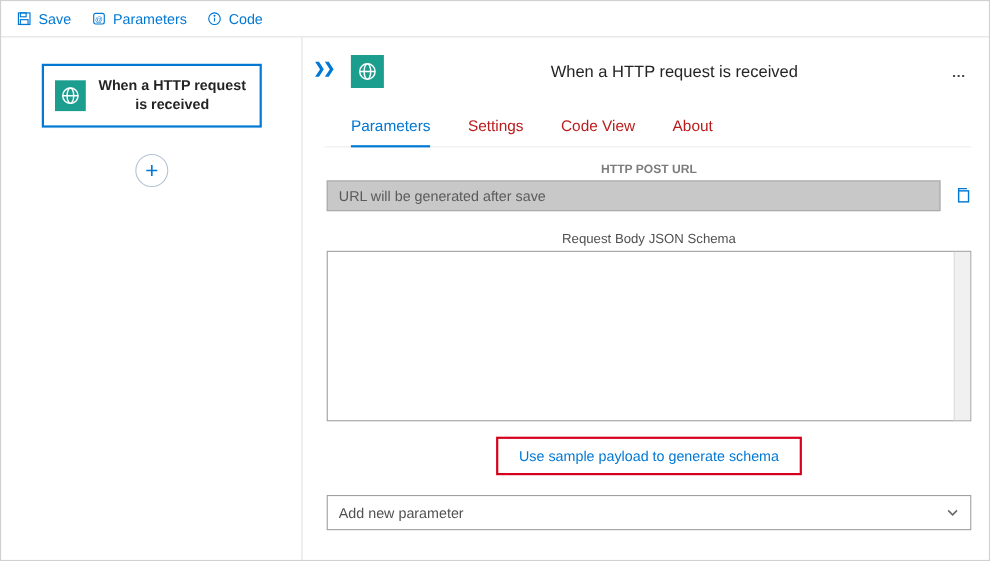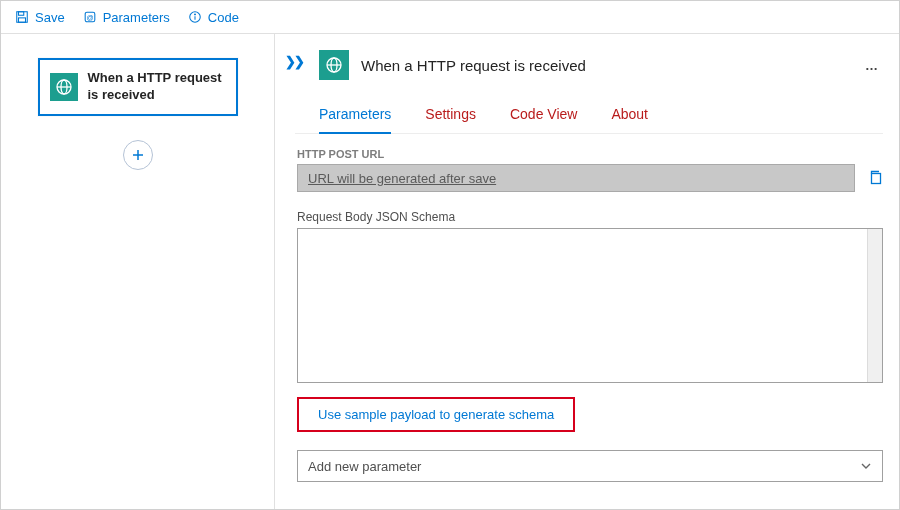--- a/index.html
+++ b/index.html
@@ -8,21 +8,21 @@
     font-size: 13px;
     color: #323130;
     background: #fff;
     width: 900px; height: 510px;
     overflow: hidden;
   }
   .frame {
     box-sizing: border-box;
     border: 1px solid #d0d0d0;
     width: 900px; height: 510px;
-    display: flex; flex-direction: column;
+    display: flex; flex-direction: column; text-align: center;
   }
   .toolbar {
     display: flex; align-items: center;
     height: 32px;
     padding: 0 6px;
     gap: 2px;
     border-bottom: 1px solid #e0e0e0;
   }
   .t-btn {
     display: flex; align-items: center; gap: 6px;
@@ -134,21 +134,20 @@
   .url-box {
     flex: 1 1 auto;
     height: 28px;
     border: 1px solid #a9a9a9;
     background: #c8c8c8;
     color: #5a5a5a;
     font-size: 13px;
     display:flex; align-items:center;
     padding: 0 10px;
     box-sizing: border-box;
-    text-decoration: underline;
   }
   .copy-btn { color:#0078d4; cursor:pointer; }
   .schema-label { font-size: 12px; color:#505050; margin-top:18px; margin-bottom:4px; }
   .schema-area {
     width: 100%;
     height: 155px;
     border: 1px solid #a0a0a0;
     box-sizing: border-box;
     background: #fff;
     position: relative;

